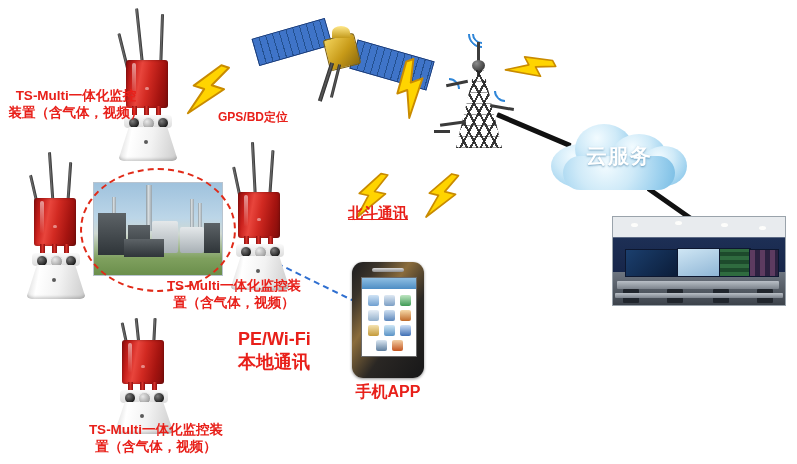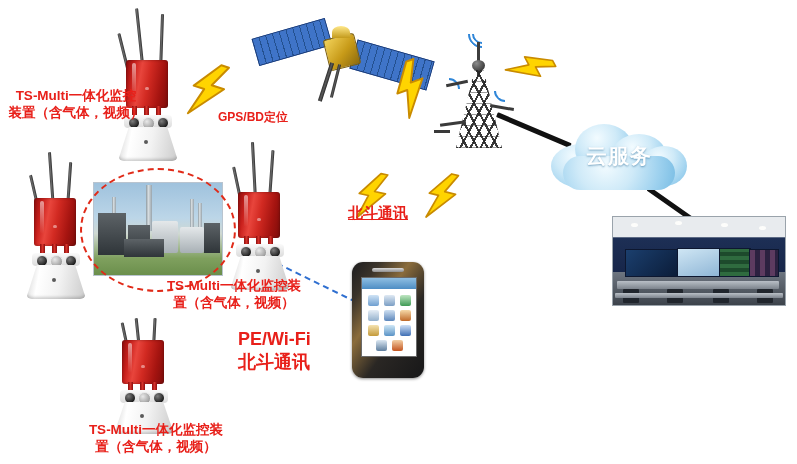--- a/index.html
+++ b/index.html
@@ -270,20 +270,21 @@
           <i style="background:linear-gradient(180deg,#cfe0f5,#3f6fb5)"></i>
         </div>
       <div class="app" style="left:14px;top:62px;">
           <i style="background:linear-gradient(180deg,#dbe7f2,#5f7f9f)"></i>
         </div>
       <div class="app" style="left:30px;top:62px;">
           <i style="background:linear-gradient(180deg,#f3cfa4,#c4551f)"></i>
         </div>
     </div>
   </div>
+  <div class="lbl" style="left:338px;top:382px;width:100px;font-size:16px;">手机APP</div>
 
   <div class="photo" id="ctrlroom">
     <div class="cr-ceil" style="left:0;top:0;width:172px;height:20px;"></div>
     <div class="cr-light" style="left:18px;top:6px;width:7px;height:4px;"></div>
     <div class="cr-light" style="left:62px;top:4px;width:7px;height:4px;"></div>
     <div class="cr-light" style="left:108px;top:6px;width:7px;height:4px;"></div>
     <div class="cr-light" style="left:146px;top:9px;width:7px;height:4px;"></div>
     <div class="cr-screen" style="left:12px;top:32px;width:52px;height:26px;background:linear-gradient(135deg,#1b3f6e,#0b1c38);"></div>
     <div class="cr-screen" style="left:64px;top:31px;width:42px;height:27px;background:linear-gradient(160deg,#cfe6f4,#8fb6d6);"></div>
     <div class="cr-screen" style="left:106px;top:31px;width:30px;height:27px;background:repeating-linear-gradient(0deg,#2f6b3f 0 4px,#1d4a2c 4px 8px);"></div>
@@ -318,15 +319,15 @@
   </div>
   <div class="bolt" style="left:418px;top:172px;width:46px;height:48px;">
     <svg viewBox="0 0 40 56">
         <polygon points="26,0 6,28 17,28 9,56 36,22 23,22 34,0" fill="#ffd400" stroke="#c98b00" stroke-width="2" stroke-linejoin="round" transform="rotate(14 20 28)"></polygon>
       </svg>
   </div>
 
   <div class="lbl" style="left:218px;top:110px;width:150px;font-size:12px;text-align:left;">GPS/BD定位</div>
   <div class="lbl" style="left:348px;top:204px;width:96px;font-size:15px;text-align:left;text-decoration:underline;">北斗通讯</div>
   <div class="lbl" style="left:238px;top:328px;width:120px;font-size:18px;text-align:left;line-height:1.28;">PE/Wi-Fi
-北斗通讯</div>
+本地通讯</div>
 
 </div>
 
 </body></html>

